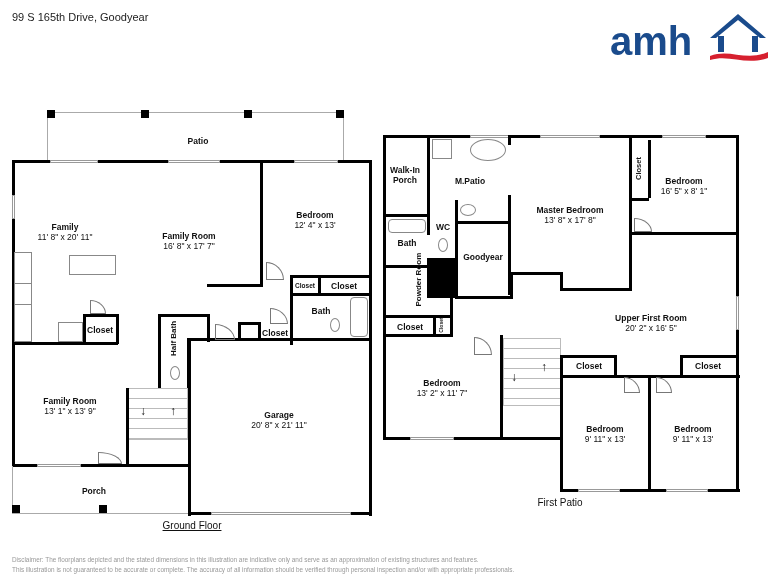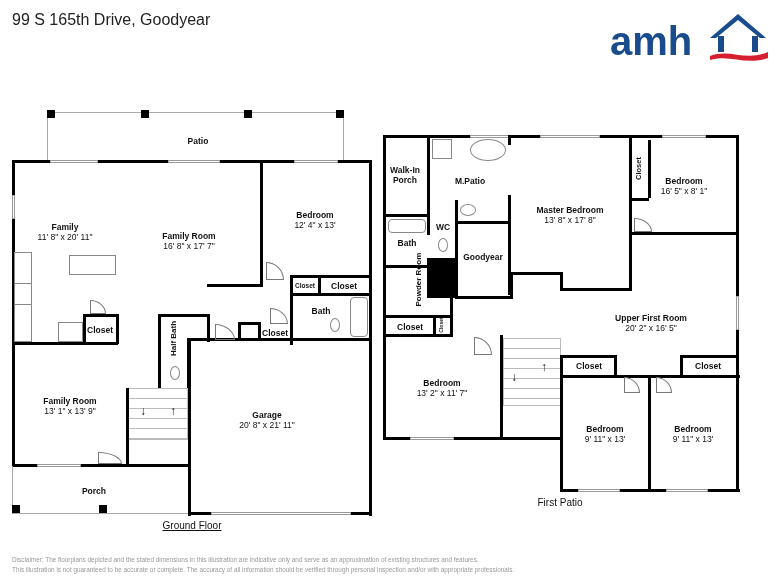--- a/index.html
+++ b/index.html
@@ -1,18 +1,18 @@
 <!DOCTYPE html>
 <html><head>
 <meta charset="utf-8">
 <style>
   html,body{margin:0;padding:0;background:#fff;}
   body{width:784px;height:588px;position:relative;overflow:hidden;font-family:"Liberation Sans",sans-serif;color:#111;}
   .abs{position:absolute;}
-  .addr{left:12px;top:11px;font-size:16px;color:#222;}
+  .addr{left:12px;top:11px;font-size:11px;color:#222;}
   .logo{left:610px;top:10px;width:160px;height:52px;}
   .w{position:absolute;background:#000;}
   .t{position:absolute;background:#fff;border:1px solid #999;box-sizing:border-box;}
   .thin{position:absolute;background:#aaa;}
   .lbl{position:absolute;text-align:center;font-size:8.5px;line-height:10px;transform:translateX(-50%);white-space:nowrap;}
   .lbl b{display:block;font-weight:bold;}
   .vlbl{position:absolute;font-size:8px;font-weight:bold;transform:rotate(-90deg);transform-origin:center;white-space:nowrap;}
   .floorname{position:absolute;font-size:10px;transform:translateX(-50%);}
   .disc{left:12px;font-size:6.4px;color:#999;}
   .post{position:absolute;width:8px;height:8px;background:#000;}
@@ -119,21 +119,21 @@
     <b>Bath</b>
   </div>
 <div class="lbl" style="left:275px;top:328px;">
     <b>Closet</b>
   </div>
 <div class="lbl" style="left:100px;top:325px;">
     <b>Closet</b>
   </div>
 <div class="vlbl" style="left:156px;top:334px;">Half Bath</div>
 <div class="lbl" style="left:70px;top:396px;"><b>Family Room</b><span>13' 1" x 13' 9"</span></div>
-<div class="lbl" style="left:267px;top:410px;"><b>Garage</b><span>20' 8" x 21' 11"</span></div>
+<div class="lbl" style="left:279px;top:410px;"><b>Garage</b><span>20' 8" x 21' 11"</span></div>
 <div class="lbl" style="left:94px;top:486px;">
     <b>Porch</b>
   </div>
 <div class="floorname" style="left:192px;top:520px;text-decoration:underline;">Ground Floor</div>
 
 <div>
 
   <div class="w" style="left:383px;top:135px;width:355px;height:3px;"></div>
   <div class="t" style="left:470px;top:135px;width:40px;height:3px;"></div>
   <div class="t" style="left:540px;top:135px;width:60px;height:3px;"></div>

